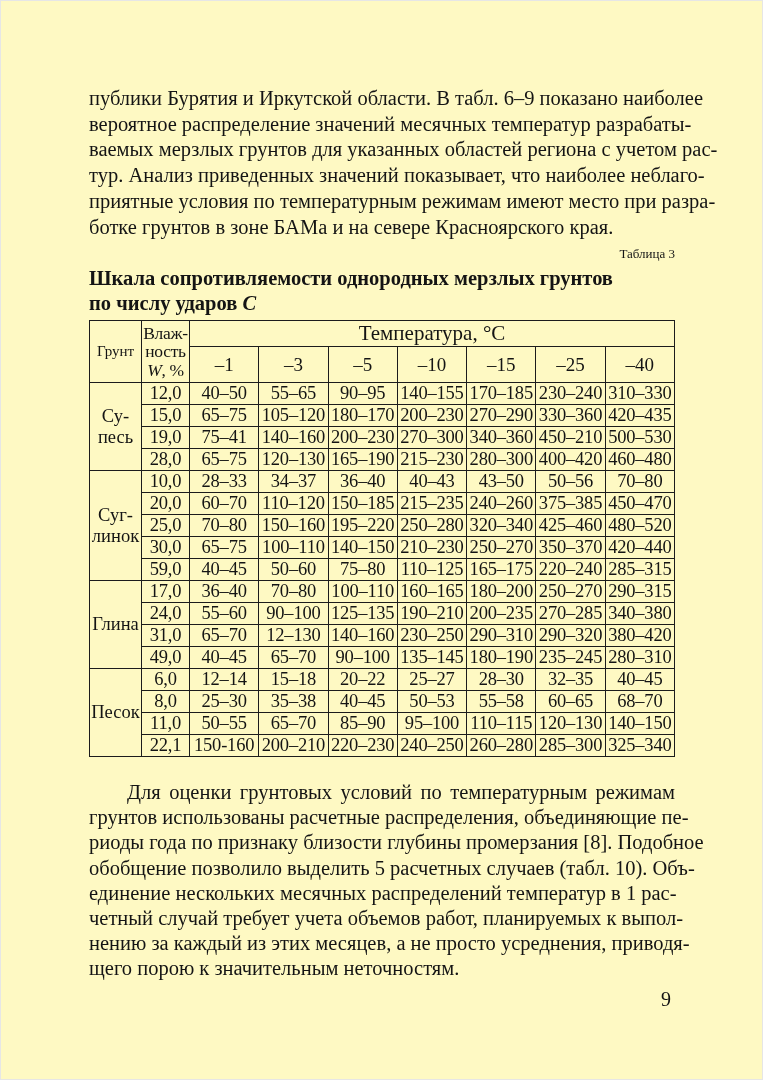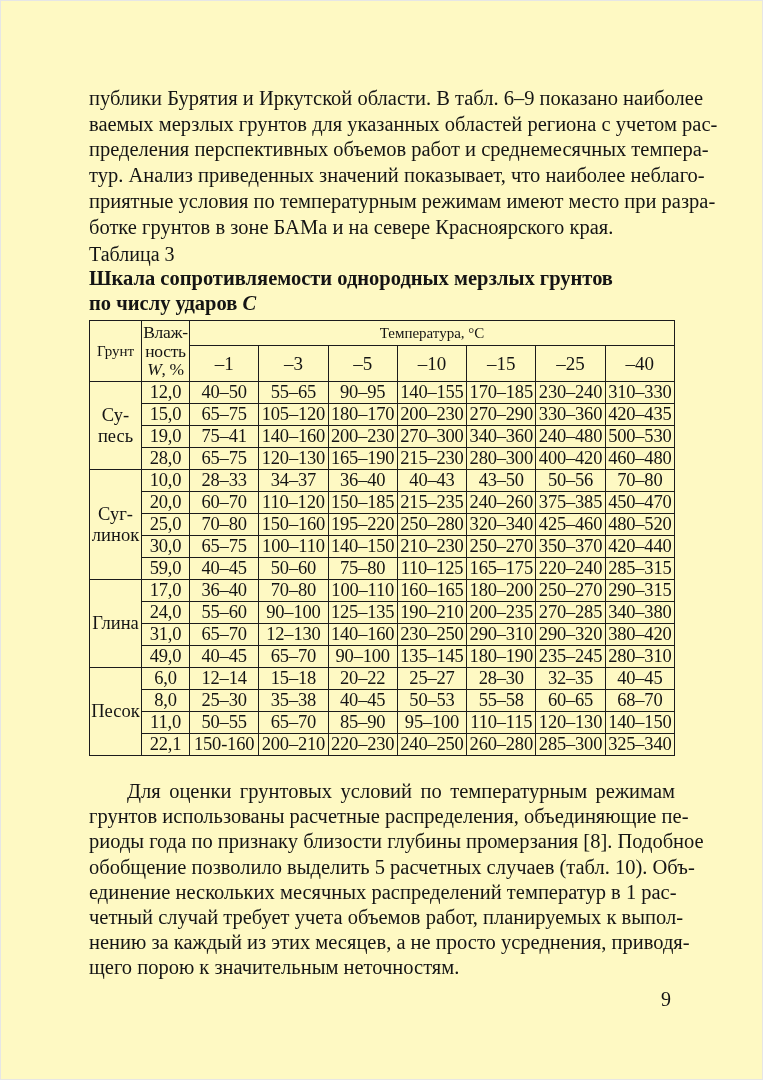--- a/index.html
+++ b/index.html
@@ -27,23 +27,23 @@
     text-align-last: justify;
     white-space: nowrap;
   }
   .para-line.last { text-align-last: left; }
   .para-line.first-indent { text-indent: 38px; }
   .para.bottom .para-line { line-height: 25.1px; }
 
   
   .tbl-caption {
     margin-top: 2px;
-    font-size: 20px;
+    font-size: 13px;
     line-height: 24px;
-    text-align: left;
+    text-align: right;
   }
   .tbl-title {
     text-align: left;
     font-weight: bold;
     font-size: 20.5px;
     line-height: 24.5px;
   }
   .tbl-title .sym { font-style: italic; }
 
   
@@ -58,21 +58,21 @@
   table.scale th, table.scale td {
     border: 1px solid #1c1c1c;
     font-weight: normal;
     text-align: center;
     vertical-align: middle;
     padding: 0;
   }
   .th-soil { font-size: 15px; }
   .th-moist { font-size: 17.5px; line-height: 18.5px; letter-spacing: -0.3px; }
   .th-moist .sym { font-style: italic; }
-  .th-tempgroup { font-size: 15px; height: 24px; }
+  .th-tempgroup { font-size: 21px; height: 24px; }
   .th-temp { font-size: 19px; height: 35px; }
   td.moist, td.val { height: 21px; line-height: 21px; font-size: 18.5px; letter-spacing: -0.2px; }
   th.soil-group { font-size: 18.5px; }
   th.soil-group div { line-height: 21px; }
 
   
   .page-number {
     position: absolute;
     top: 988px;
     left: 89px;
@@ -84,22 +84,22 @@
   }
 </style>
 </head>
 <body>
 
 <div class="page">
   <div class="content">
 
     <div class="para top">
         <div class="para-line">публики Бурятия и Иркутской области. В табл. 6–9 показано наиболее</div>
+        <div class="para-line">вероятное распределение значений месячных температур разрабаты-</div>
         <div class="para-line">ваемых мерзлых грунтов для указанных областей региона с учетом рас-</div>
-        <div class="para-line">пределения перспективных объемов работ и среднемесячных темпера-</div>
         <div class="para-line">тур. Анализ приведенных значений показывает, что наиболее неблаго-</div>
         <div class="para-line">приятные условия по температурным режимам имеют место при разра-</div>
         <div class="para-line last">ботке грунтов в зоне БАМа и на севере Красноярского края.</div>
       </div>
 
     <div class="tbl-caption">Таблица 3</div>
 
     <div class="tbl-title">
       <div>Шкала сопротивляемости однородных мерзлых грунтов</div>
       <div><span>по числу ударов</span>&nbsp;<b class="sym">С</b></div>
@@ -162,21 +162,21 @@
             <td class="val">330–360</td>
             <td class="val">420–435</td>
           </tr>
           <tr>
             <td class="moist">19,0</td>
             <td class="val">75–41</td>
             <td class="val">140–160</td>
             <td class="val">200–230</td>
             <td class="val">270–300</td>
             <td class="val">340–360</td>
-            <td class="val">240–480</td>
+            <td class="val">450–210</td>
             <td class="val">500–530</td>
           </tr>
           <tr>
             <td class="moist">28,0</td>
             <td class="val">65–75</td>
             <td class="val">120–130</td>
             <td class="val">165–190</td>
             <td class="val">215–230</td>
             <td class="val">280–300</td>
             <td class="val">400–420</td>

